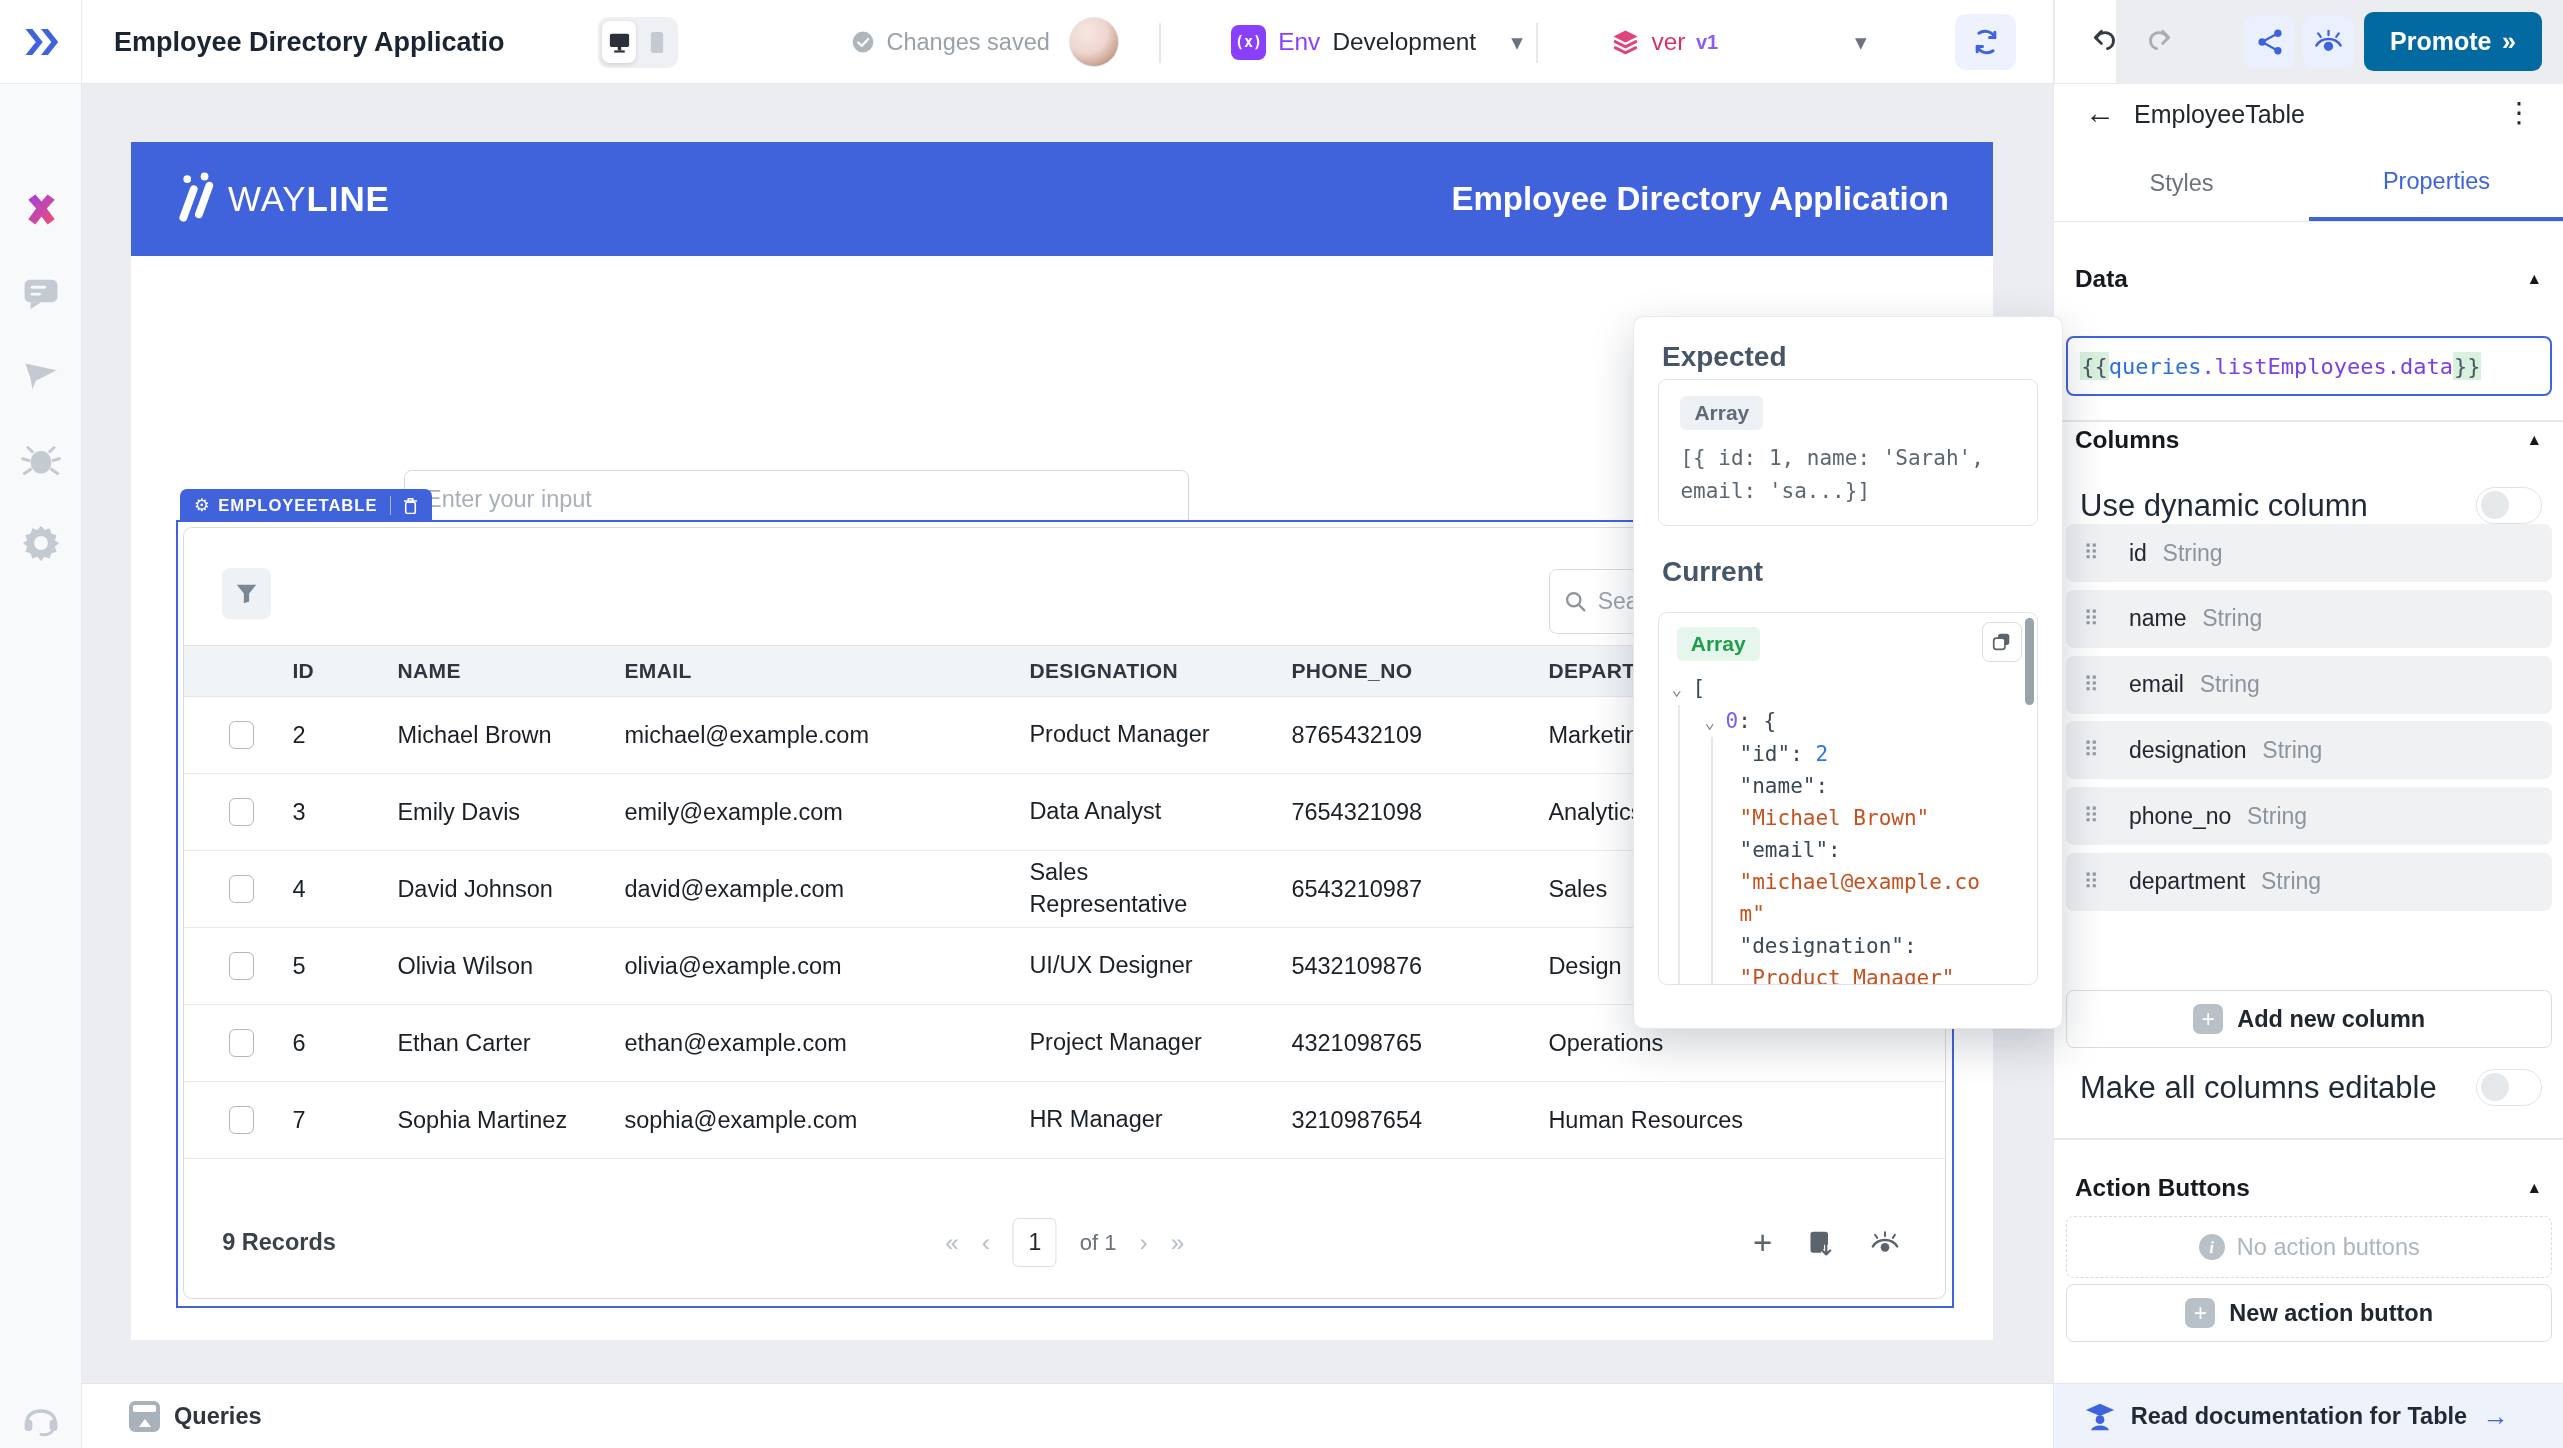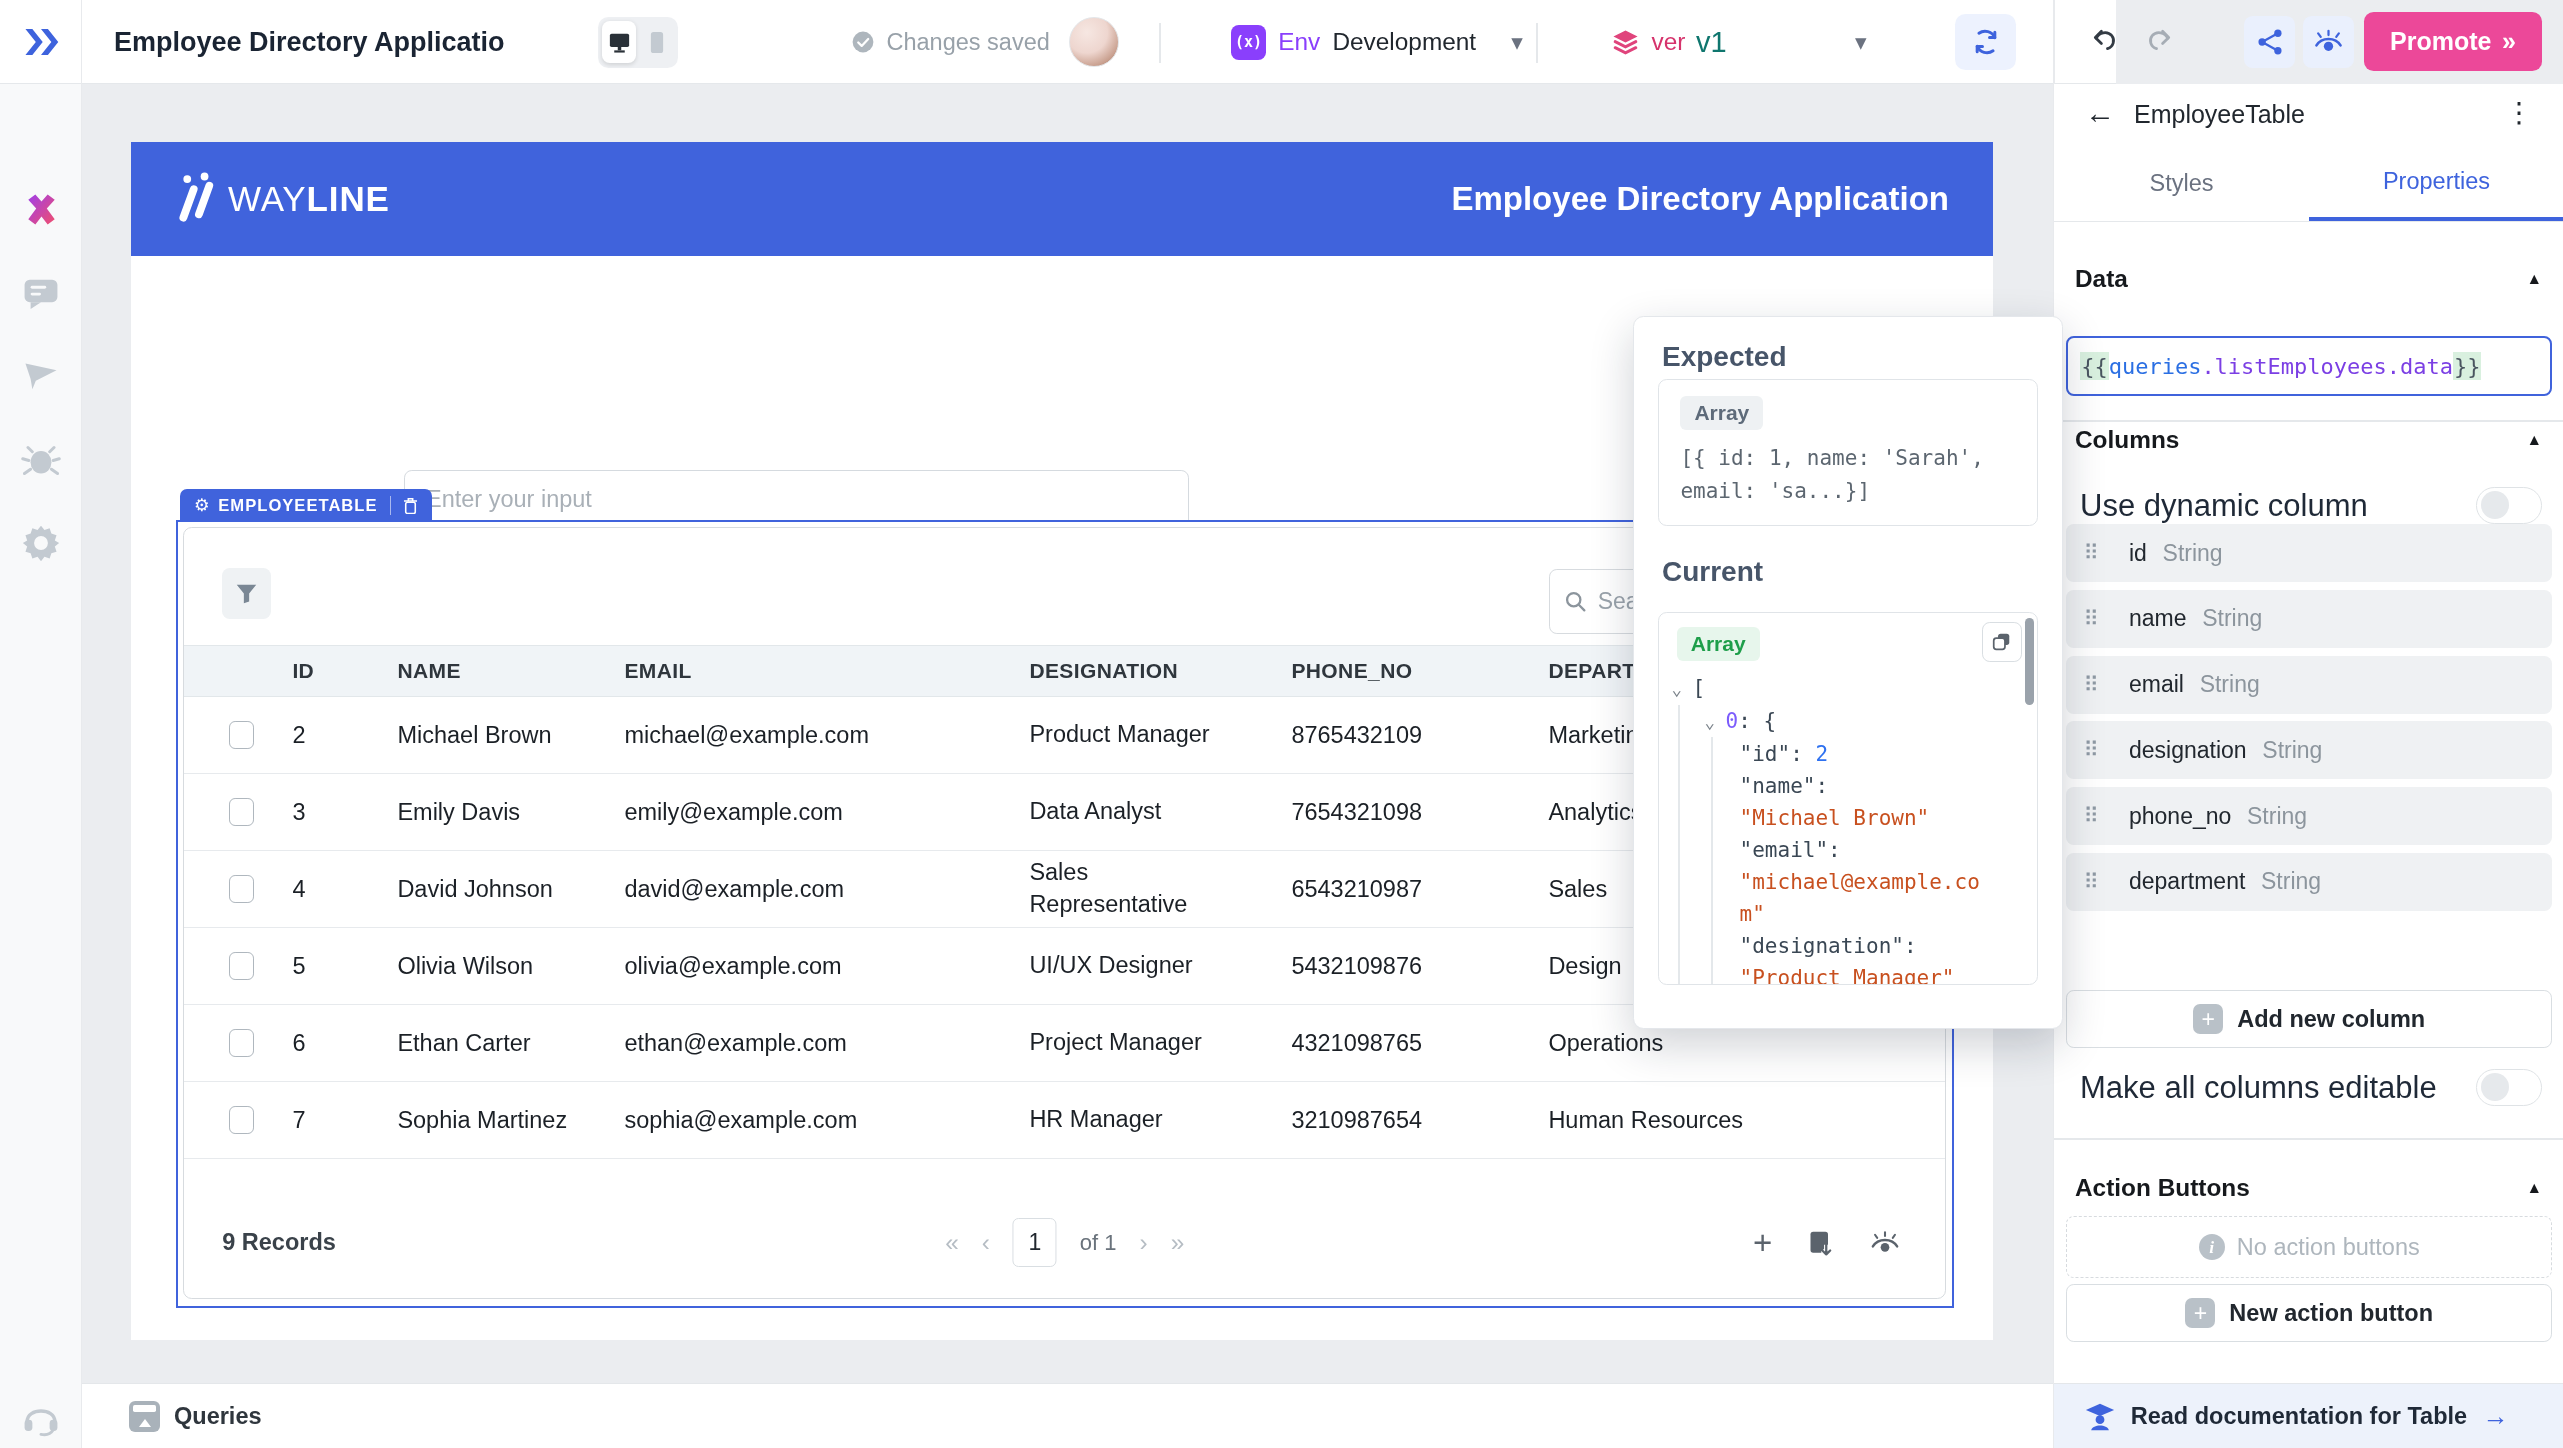--- a/index.html
+++ b/index.html
@@ -17,29 +17,29 @@
   .autosave{position:absolute;left:850px;top:0;height:84px;display:flex;align-items:center;gap:10.5px;color:#98A1A9;font-size:23.5px}
   .avatar{position:absolute;left:1069px;top:17.4px;width:50px;height:50px;border-radius:50%;background:radial-gradient(circle at 35% 30%,#F6E7E2 0%,#EED6CF 45%,#C9A08F 75%,#8A5E4B 100%);border:0.9px solid #E3E6E9}
   .tb-div{position:absolute;top:23px;width:1.7px;height:40px;background:#E5E8EB}
   .env-group{position:absolute;left:1231px;top:0;height:84px;display:flex;align-items:center;gap:12.2px}
   .env-icon{width:35px;height:35px;border-radius:7.8px;background:#8A3FFC;color:#fff;display:flex;align-items:center;justify-content:center;font-size:15px;font-weight:700;font-family:"DejaVu Sans Mono",monospace}
   .env-label{color:#8A3FFC;font-size:24.4px;font-weight:500}
   .env-value{color:#21272E;font-size:24.4px;font-weight:500}
   .chev{color:#6B7280;font-size:23px}
   .ver-group{position:absolute;left:1610px;top:0;height:84px;display:flex;align-items:center;gap:10.5px}
   .ver-label{color:#D6336C;font-size:24.4px;font-weight:500}
-  .ver-value{color:#0f766e;font-size:29px;font-weight:400}
+  .ver-value{color:#8b5cf6;font-size:20px;font-weight:700}
   .ver-chev{position:absolute;left:1855px;top:0;height:84px;display:flex;align-items:center}
   .sync-btn{position:absolute;left:1955px;top:14px;width:61px;height:56px;background:#EDF2FE;border-radius:10.5px;display:flex;align-items:center;justify-content:center}
   .tb-right-sep{position:absolute;left:2053px;top:0;width:1.7px;height:84px;background:#E8EAED}
   .undo{position:absolute;left:2085px;top:21px}
   .redo{position:absolute;left:2141px;top:21px}
   .share-btn{position:absolute;left:2244px;top:15.7px;width:51px;height:52px;background:#EAF0FD;border-radius:8.7px;display:flex;align-items:center;justify-content:center}
   .eye-btn{position:absolute;left:2303px;top:15.7px;width:51px;height:52px;background:#EAF0FD;border-radius:8.7px;display:flex;align-items:center;justify-content:center}
-  .promote-btn{position:absolute;left:2364px;top:12.2px;width:178px;height:59px;background:#ec4899;border-radius:9.6px;color:#fff;font-size:25px;font-weight:700;display:flex;align-items:center;justify-content:center;gap:10.5px}
+  .promote-btn{position:absolute;left:2364px;top:12.2px;width:178px;height:59px;background:#0369a1;border-radius:9.6px;color:#fff;font-size:25px;font-weight:700;display:flex;align-items:center;justify-content:center;gap:10.5px}
 
   
   .sidebar{position:absolute;left:0;top:84px;width:82px;height:1365px;background:#F8F9FA;border-right:1.7px solid #E8EAED;z-index:20}
   .side-ic{position:absolute;left:0;width:82px;height:52px;display:flex;align-items:center;justify-content:center}
 
   
   .canvas{position:absolute;left:82px;top:84px;width:1971px;height:1365px;background:#EBEDF0}
   .page{position:absolute;left:49px;top:58px;width:1862px;height:1198px;background:#fff}
   .banner{position:absolute;left:0;top:0;width:1862px;height:114px;background:#4063DC;display:flex;align-items:center}
   .brand{position:absolute;left:45px;display:flex;align-items:center;gap:7px;color:#fff}

